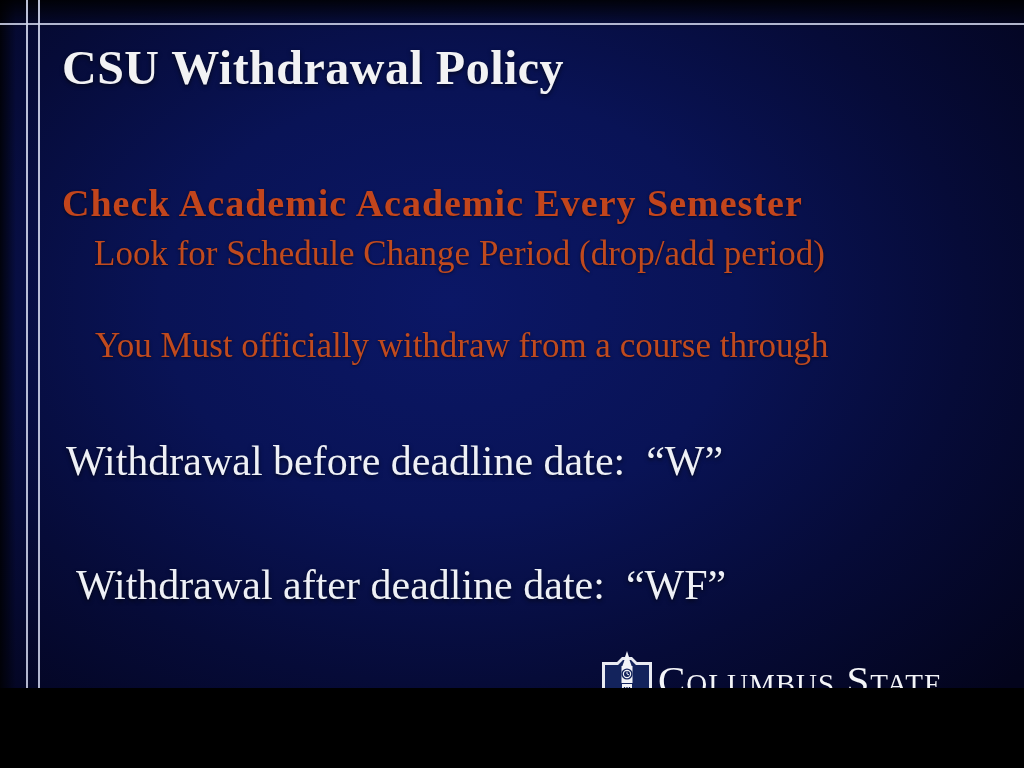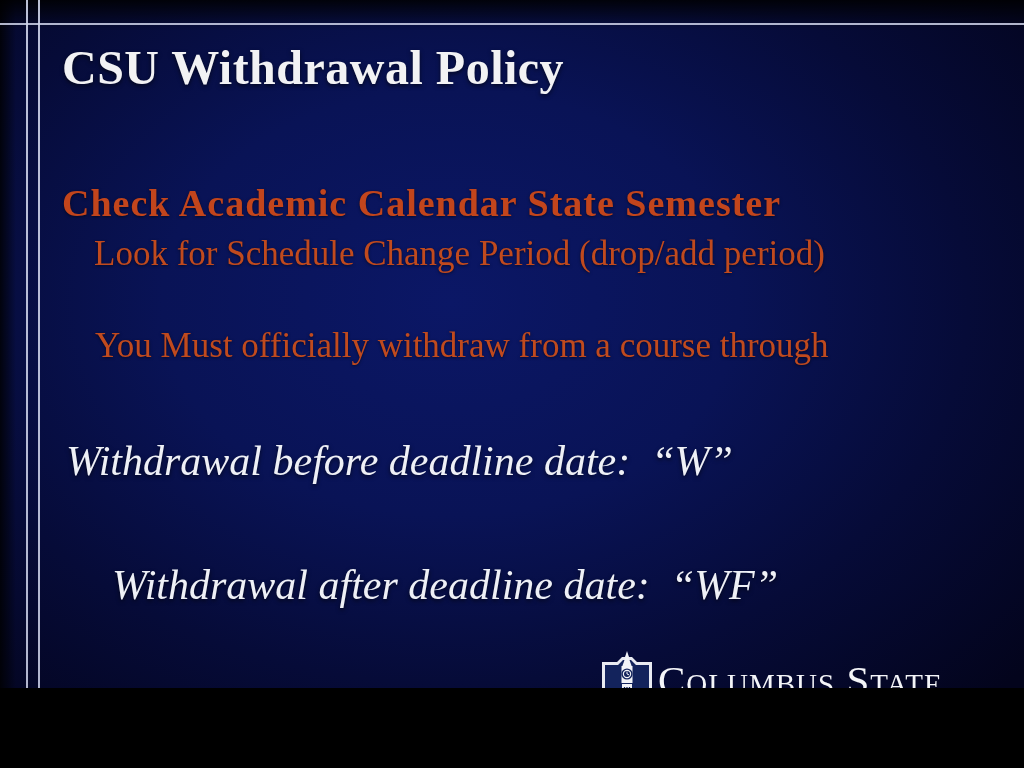--- a/index.html
+++ b/index.html
@@ -43,24 +43,23 @@
   .orange-line{
     font-size:35px;color:#c04a1e;
     text-shadow:0 1px 3px rgba(0,0,0,0.55);
   }
   .orange-line.l1{left:84px;top:235px;margin-left:10px;}
   .orange-line.l2{left:95px;top:283px;margin-top:44px;}
   .orange-line.l3{left:93px;top:330px;}
   .white-point{
     font-size:42px;color:#eef0f6;
     text-shadow:0 2px 4px rgba(0,0,0,0.6);
-    font-style:italic;
   }
   .white-point.p1{left:66px;top:438px;}
-  .white-point.p2{left:76px;top:562px;margin-left:36px;}
+  .white-point.p2{left:76px;top:562px;}
 
   
   .logo{position:absolute;left:598px;top:650px;width:400px;height:110px;}
   .logo-mark{position:absolute;left:0;top:0;width:58px;height:98px;}
   .logo-name{
     position:absolute;left:60px;top:6px;
     font-variant:small-caps;
     font-size:41px;color:#f4f5f8;letter-spacing:1px;white-space:pre;
   }
   .logo-rule{
@@ -76,21 +75,21 @@
 <body>
 
 <div class="slide">
 
   <div class="h-line"></div>
   <div class="v-line one"></div>
   <div class="v-line two"></div>
 
   <div class="txt title">CSU Withdrawal Policy</div>
 
-  <div class="txt orange-heading">Check Academic Calendar State Semester</div>
+  <div class="txt orange-heading">Check Academic Academic Every Semester</div>
 
   <div class="txt orange-line l1">Look for Schedule Change Period (drop/add period)</div>
   <div class="txt orange-line l2">You Must officially withdraw from a course through</div>
 
   <div class="txt white-point p1">Withdrawal before deadline date:  “W”</div>
   <div class="txt white-point p2">Withdrawal after deadline date:  “WF”</div>
 
   <div class="logo">
     <svg class="logo-mark" viewBox="0 0 58 98" xmlns="http://www.w3.org/2000/svg">
 

